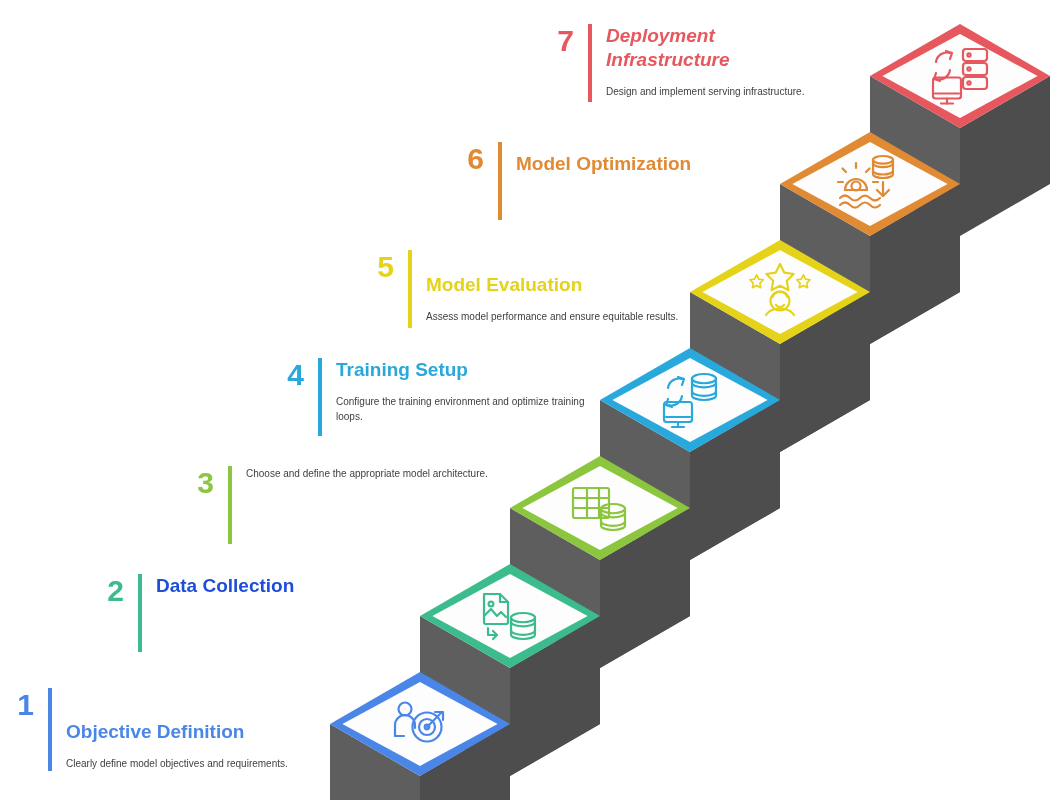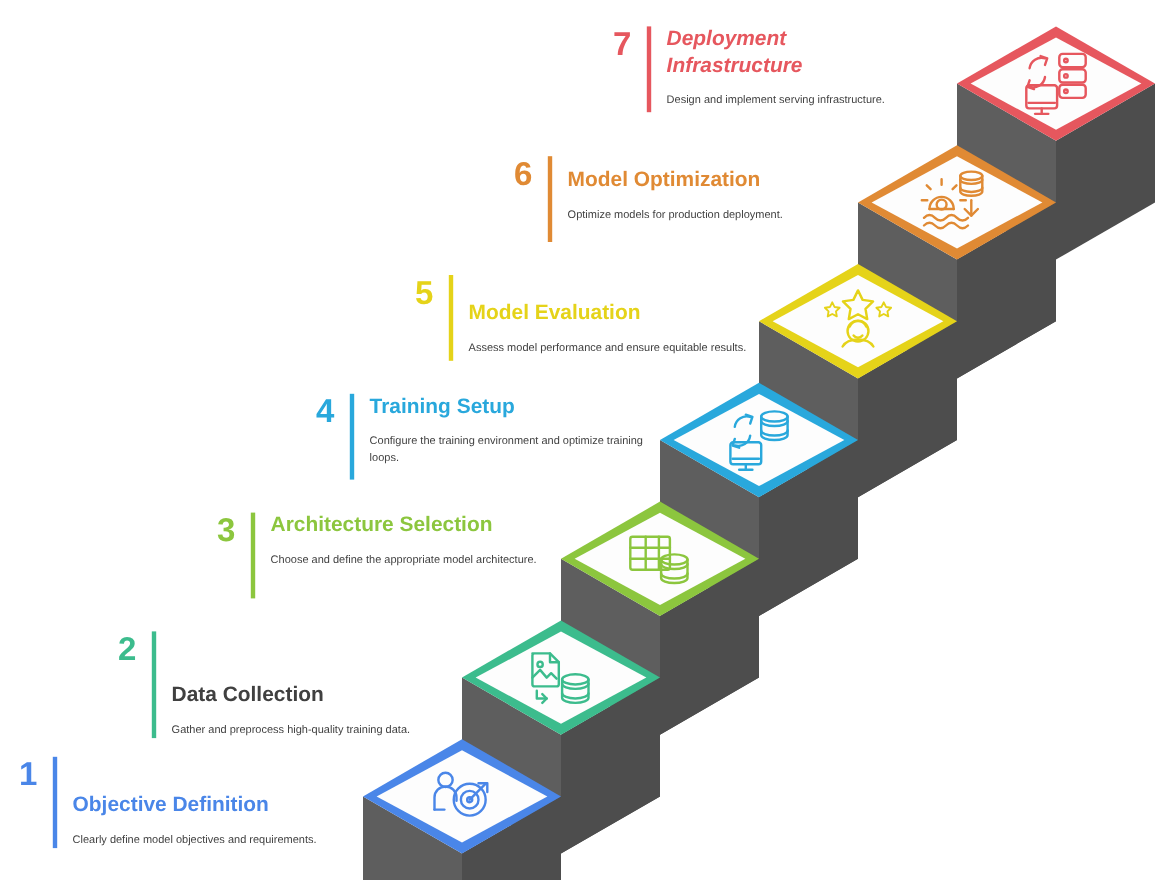--- a/index.html
+++ b/index.html
@@ -227,29 +227,27 @@
         <div class="step-bar" style="background: rgb(74, 134, 232);"></div>
         <div class="step-body">
           <div class="step-title" style="color: rgb(74, 134, 232); margin-top: 32px;">Objective Definition</div>
           <div class="step-desc">Clearly define model objectives and requirements.</div>
         </div>
       </div>
       <div class="step-text" style="left: 90px; top: 574px; width: 330px;">
         <div class="step-num" style="color: rgb(60, 188, 141);">2</div>
         <div class="step-bar" style="background: rgb(60, 188, 141);"></div>
         <div class="step-body">
-          <div class="step-title" style="color: #404040; margin-top: 46px;">Data Collection</div>
-          <div class="step-desc">Gather and preprocess high-quality training data.</div>
+          <div class="step-title" style="color: #1d4ed8;">Data Collection</div>
         </div>
       </div>
       <div class="step-text" style="left: 180px; top: 466px; width: 330px;">
         <div class="step-num" style="color: rgb(140, 198, 62);">3</div>
         <div class="step-bar" style="background: rgb(140, 198, 62);"></div>
         <div class="step-body">
-          <div class="step-title" style="color: rgb(140, 198, 62);">Architecture Selection</div>
           <div class="step-desc">Choose and define the appropriate model architecture.</div>
         </div>
       </div>
       <div class="step-text" style="left: 270px; top: 358px; width: 330px;">
         <div class="step-num" style="color: rgb(41, 168, 220);">4</div>
         <div class="step-bar" style="background: rgb(41, 168, 220);"></div>
         <div class="step-body">
           <div class="step-title" style="color: rgb(41, 168, 220);">Training Setup</div>
           <div class="step-desc">Configure the training environment and optimize training loops.</div>
         </div>
@@ -260,21 +258,20 @@
         <div class="step-body">
           <div class="step-title" style="color: rgb(229, 211, 25); margin-top: 23px;">Model Evaluation</div>
           <div class="step-desc">Assess model performance and ensure equitable results.</div>
         </div>
       </div>
       <div class="step-text" style="left: 450px; top: 142px; width: 330px;">
         <div class="step-num" style="color: rgb(224, 138, 52);">6</div>
         <div class="step-bar" style="background: rgb(224, 138, 52);"></div>
         <div class="step-body">
           <div class="step-title" style="color: rgb(224, 138, 52); margin-top: 10px;">Model Optimization</div>
-          <div class="step-desc">Optimize models for production deployment.</div>
         </div>
       </div>
       <div class="step-text" style="left: 540px; top: 24px; width: 330px;">
         <div class="step-num" style="color: rgb(230, 87, 94);">7</div>
         <div class="step-bar" style="background: rgb(230, 87, 94);"></div>
         <div class="step-body">
           <div class="step-title" style="color: rgb(230, 87, 94); max-width: 140px; font-style: italic;">Deployment Infrastructure</div>
           <div class="step-desc">Design and implement serving infrastructure.</div>
         </div>
       </div>

